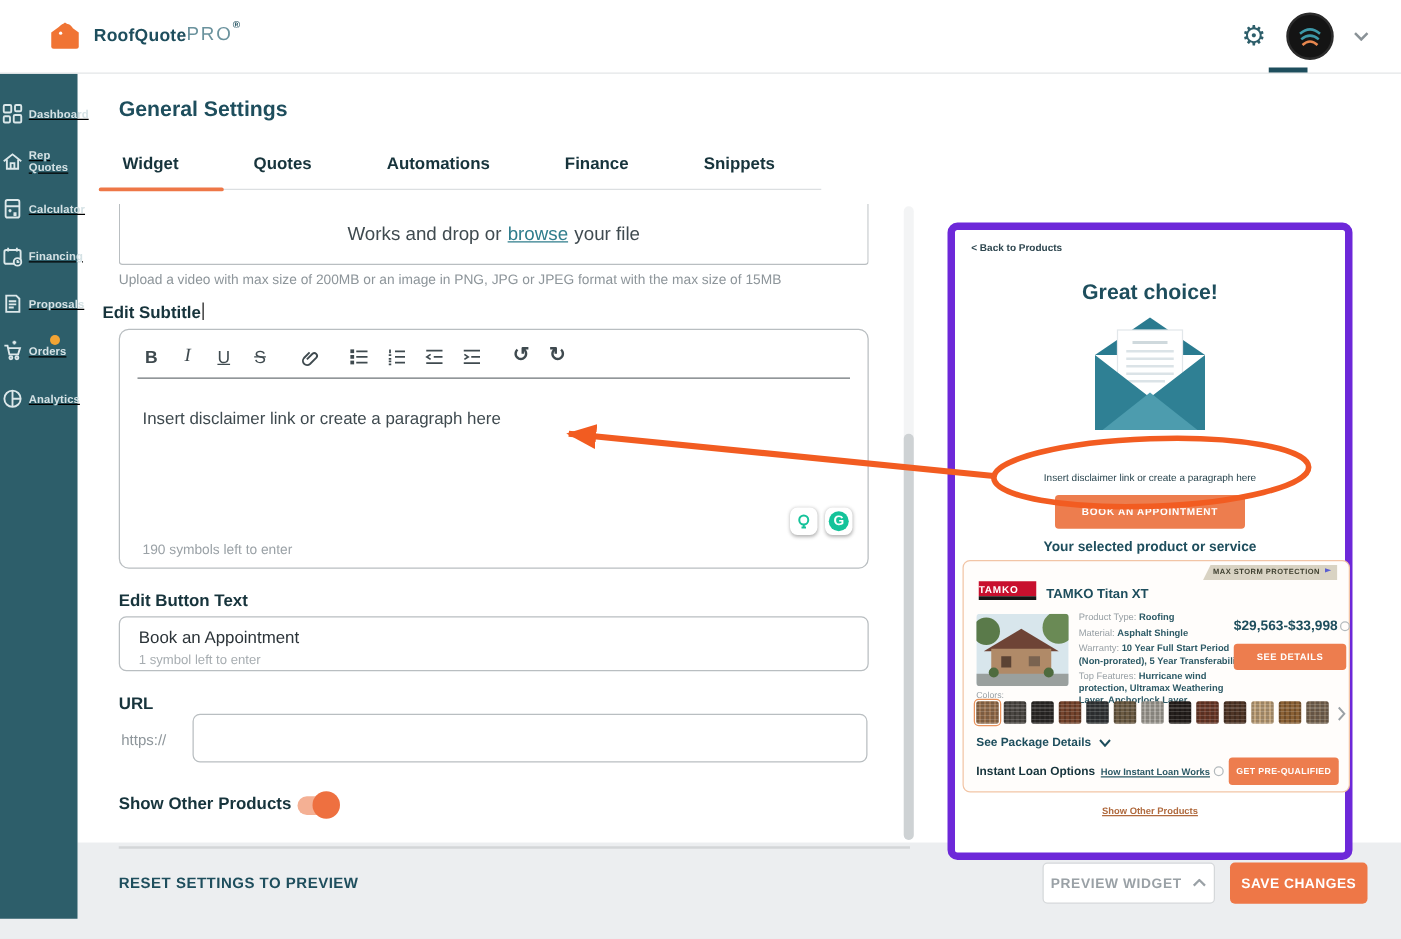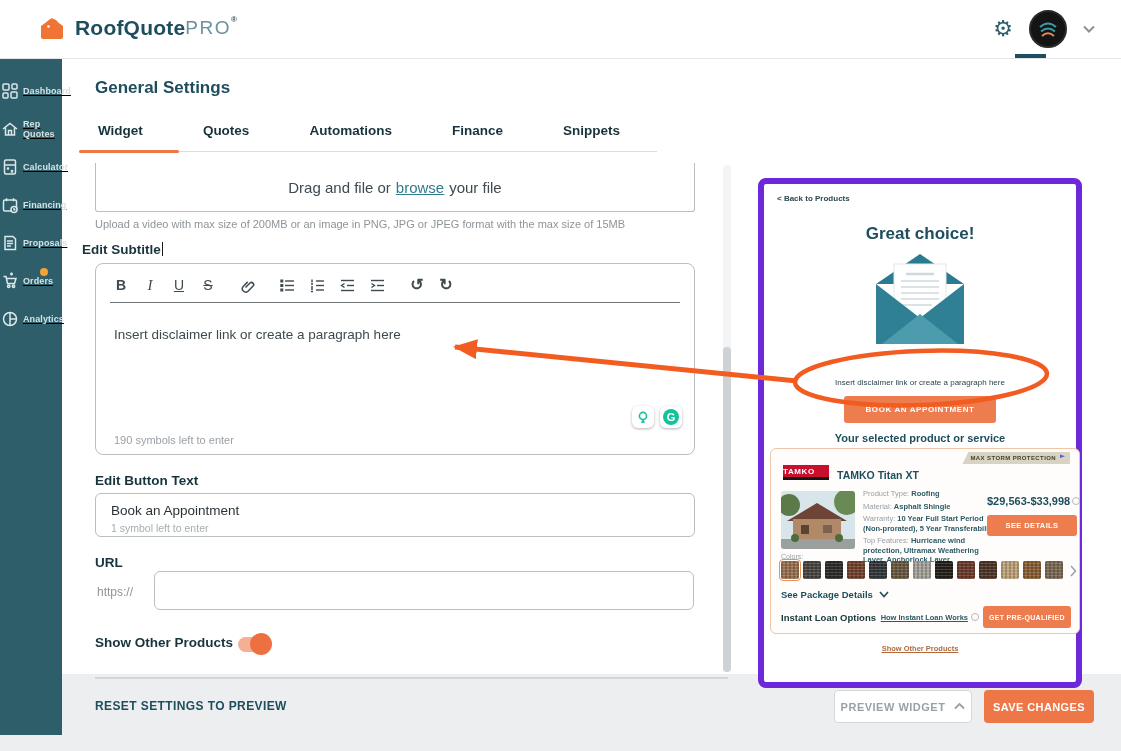--- a/index.html
+++ b/index.html
@@ -2,22 +2,22 @@
 <html><head>
 <meta charset="utf-8">
 <style>
   html,body{margin:0;padding:0;background:#e9ecee;}
   .canvas{position:relative;width:1121px;height:751px;overflow:hidden;background:#eceef0;
           font-family:"Liberation Sans",sans-serif;-webkit-font-smoothing:antialiased;}
   
   .topbar{position:absolute;left:0;top:0;width:1121px;height:58px;background:#fff;border-bottom:1px solid #e3e6e8;z-index:6;}
   .brand{position:absolute;left:38px;top:13px;display:flex;align-items:flex-start;gap:9px;}
   .brand-text{display:flex;align-items:flex-start;}
-  .brand-bold{font-size:21px;font-weight:800;color:#1e4e5d;letter-spacing:.2px;line-height:30px;}
-  .brand-light{font-size:19px;font-weight:400;color:#6a929d;letter-spacing:1.5px;line-height:30px;}
+  .brand-bold{font-size:14px;font-weight:800;color:#1e4e5d;letter-spacing:.2px;line-height:30px;}
+  .brand-light{font-size:15px;font-weight:400;color:#6a929d;letter-spacing:1.5px;line-height:30px;}
   .brand-reg{font-size:8px;color:#1e4e5d;margin-top:2px;font-weight:700;}
   .topbar-right{position:absolute;right:26px;top:0;height:58px;display:flex;align-items:center;gap:16px;}
   .gear{font-size:22px;color:#2d5e6a;cursor:pointer;line-height:1;}
   .avatar{width:34px;height:34px;border-radius:50%;background:#141414;border:2px solid #2b2b2b;cursor:pointer;display:flex;align-items:center;justify-content:center;}
   .chev-down{cursor:pointer;display:flex;}
   .gear-underline{position:absolute;left:1015px;top:54px;width:31px;height:4px;background:#1e4e5d;}
   
   .sidebar{position:absolute;left:0;top:58px;width:62px;height:677px;background:#2d5e6a;z-index:5;box-sizing:border-box;padding-top:18px;display:flex;flex-direction:column;gap:8px;}
   .nav-item{display:flex;flex-direction:row;align-items:center;gap:3px;padding:5px 0;cursor:pointer;position:relative;text-decoration:underline;}
   .nav-label{font-size:9px;font-weight:700;color:#d5e2e5;letter-spacing:.1px;}
@@ -235,21 +235,21 @@
 
     <div class="tabs">
       <div class="tab active">Widget</div>
       <div class="tab">Quotes</div>
       <div class="tab">Automations</div>
       <div class="tab">Finance</div>
       <div class="tab">Snippets</div>
     </div>
 
     <div class="upload-box">
-      <span class="upload-pre">Drag and file or</span>
+      <span class="upload-pre">Works and drop or</span>
       <span class="browse-link">browse</span>
       <span>your file</span>
     </div>
     <div class="upload-helper">Upload a video with max size of 200MB or an image in PNG, JPG or JPEG format with the max size of 15MB</div>
 
     <div class="field-label" style="left:20px;top:184px;">
       <span>Edit Subtitle</span><span class="caret"></span>
     </div>
 
     <div class="editor">

